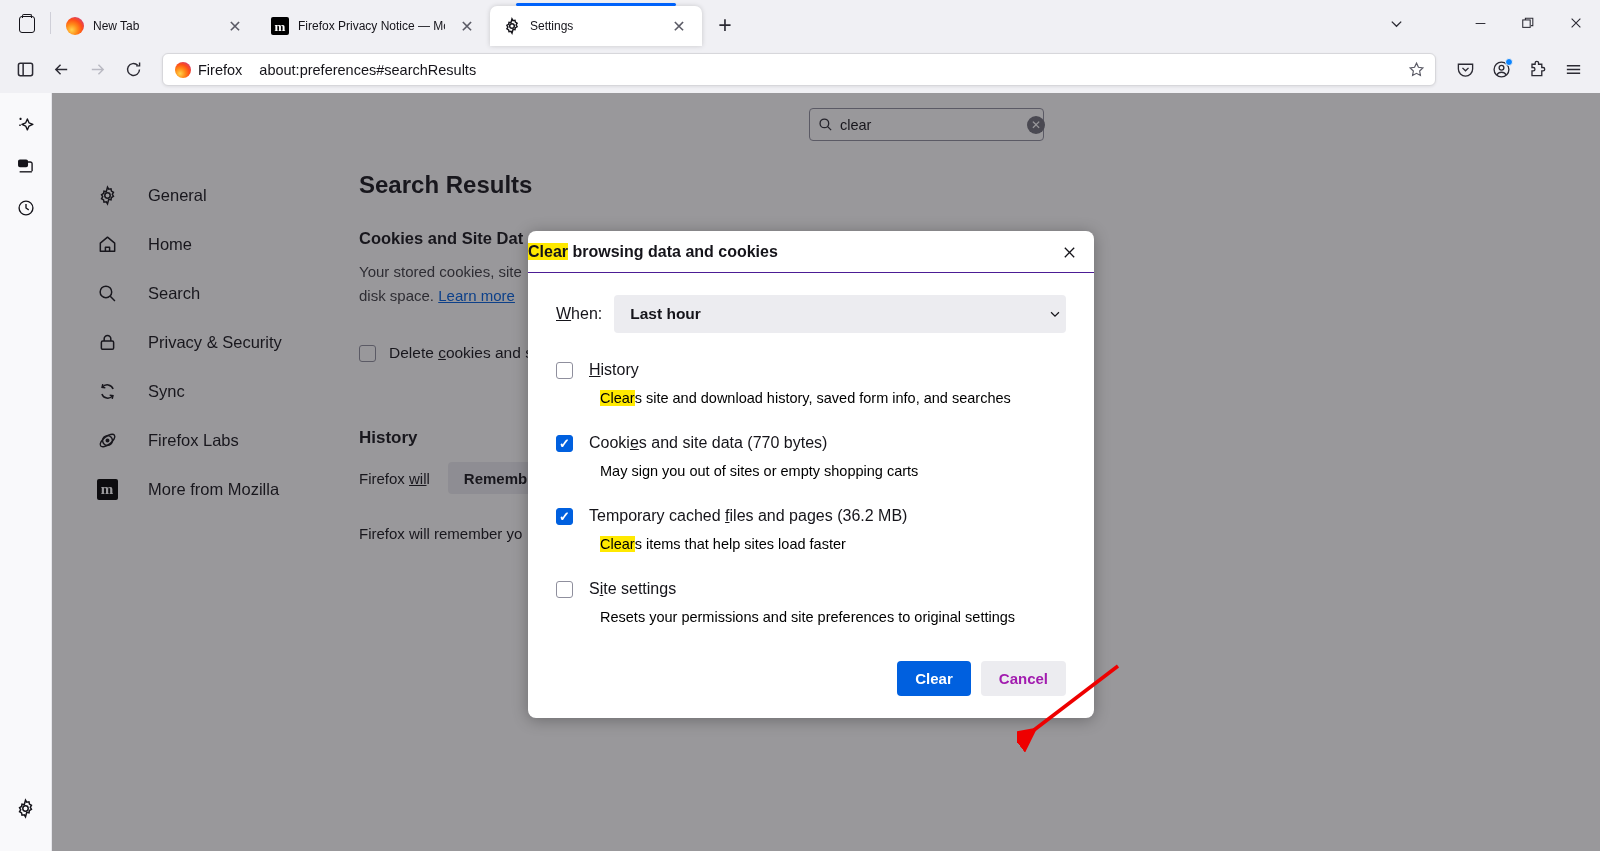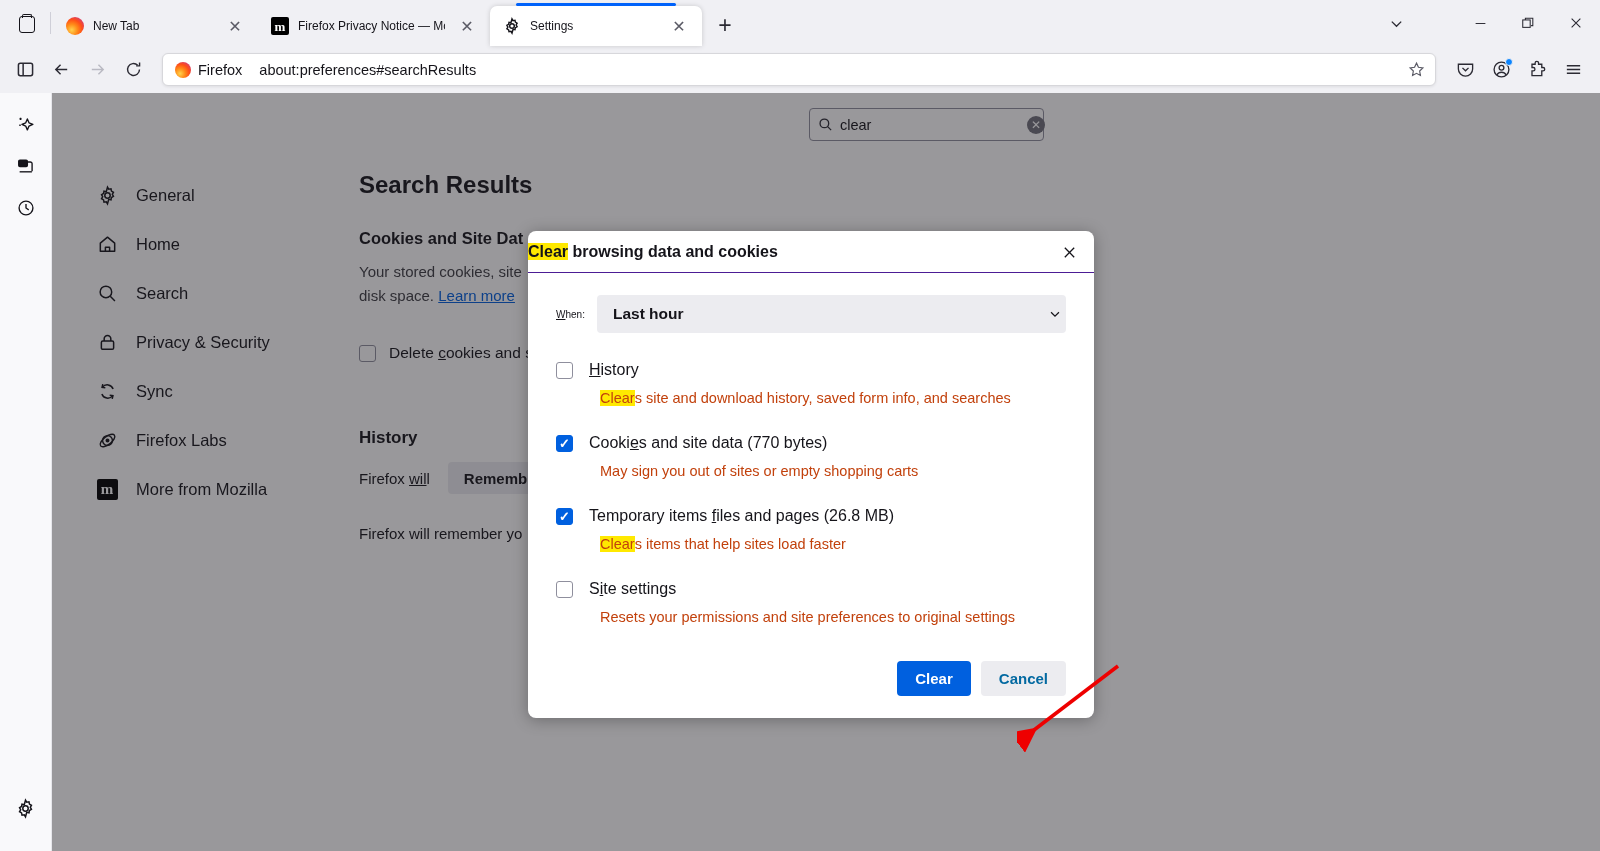--- a/index.html
+++ b/index.html
@@ -124,21 +124,21 @@
   .search-box input {
     border:none; outline:none; background:transparent; flex:1;
     font-family:"Liberation Sans", sans-serif; font-size:14.5px; color:#15141a;
   }
   .search-clear { width:18px;height:18px;border-radius:50%;background:#6f6f7a;color:#fff;
     display:flex;align-items:center;justify-content:center;font-size:12px; flex:none;}
 
   .prefs-nav {
     position:absolute; left:38px; top:78px; width:240px;
   }
-  .nav-item { display:flex; align-items:center; gap:18px; height:49px; padding-left:6px; border-radius:4px; }
+  .nav-item { display:flex; align-items:center; gap:30px; height:49px; padding-left:6px; border-radius:4px; }
   .nav-item .label { font-size:16.5px; color:#15141a; }
   .nav-icon { width:22px; height:22px; display:flex; align-items:center; justify-content:center; color:#15141a; flex:none;}
   .nav-bottom { position:absolute; left:38px; bottom:28px; width:240px; }
   .nav-bottom .nav-item { height:44px; }
   .nav-bottom .label { font-size:15px; }
 
   .main-col { position:absolute; left:307px; top:78px; right:40px; }
   .page-title { font-size:24px; font-weight:bold; color:#15141a; margin-bottom:30px; }
   .sec-head { font-size:16.5px; font-weight:bold; color:#15141a; margin-bottom:12px; }
   .sec-desc { font-size:15px; color:#3d3d43; line-height:1.6; max-width:560px; }
@@ -175,44 +175,44 @@
     border-bottom:1px solid #4c1d95; position:relative;
   }
   .modal-title { font-size:16px; font-weight:bold; color:#15141a; }
   .modal-close {
     position:absolute; right:10px; top:6px; width:30px;height:30px;border-radius:4px;
     display:flex;align-items:center;justify-content:center; color:#15141a;
   }
   .modal-body { padding:22px 28px 16px 28px; }
 
   .when-row { display:flex; align-items:center; gap:12px; margin-bottom:22px; }
-  .when-lbl { font-size:10px; color:#15141a; }
+  .when-lbl { font-size:16px; color:#15141a; }
   .when-select {
     flex:1; height:38px; background:#ececf0; border-radius:4px;
     display:flex; align-items:center; padding:0 4px 0 16px; gap:8px;
   }
   .when-select .val { flex:1; font-size:15.5px; font-weight:bold; color:#15141a; }
   .when-select .chev { color:#15141a; display:flex; }
 
   .opt { margin-bottom:6px; }
   .opt-main { display:flex; align-items:center; gap:16px; height:30px; }
   .ck { width:17px;height:17px;border:1.5px solid #8f8f9d;border-radius:3px;background:#fff;flex:none;
         display:flex;align-items:center;justify-content:center;}
   .ck.on { background:#0060df; border-color:#0060df; }
   .ck.on::after { content:"✓"; color:#fff; font-size:13px; line-height:1; font-weight:bold; }
   .opt-label { font-size:16px; color:#15141a; }
-  .opt-desc { font-size:14.5px; color:#c2410c; margin:5px 0 0 44px; }
+  .opt-desc { font-size:14.5px; color:#000000; margin:5px 0 0 44px; }
   .opt-spacer { height:16px; }
 
   .modal-actions { display:flex; justify-content:flex-end; gap:10px; padding:14px 28px 22px 28px; }
   .btn { height:35px; border-radius:4px; padding:0 18px; font-size:15px; font-weight:bold;
          display:flex; align-items:center; justify-content:center; border:none;
          font-family:"Liberation Sans", sans-serif; }
   .btn-primary { background:#0060df; color:#fff; min-width:68px; }
-  .btn-secondary { background:#ececf0; color:#0369a1; min-width:78px; }
+  .btn-secondary { background:#ececf0; color:#a21caf; min-width:78px; }
 
   .arrow-annot { position:absolute; left:965px; top:565px; width:110px; height:95px; pointer-events:none; }
 </style>
 </head>
 <body>
 
 <div class="browser">
 
   <div class="tabstrip">
     <div class="firefox-view-btn">
@@ -512,21 +512,21 @@
               <div class="ck on"></div>
               <div class="opt-label"><span>Cooki</span><span class="u">e</span><span>s and site data (770 bytes)</span></div>
             </div>
             <div class="opt-desc"><span class="hl"></span><span>May sign you out of sites or empty shopping carts</span></div>
           </div>
           <div class="opt-spacer"></div>
 
           <div class="opt">
             <div class="opt-main">
               <div class="ck on"></div>
-              <div class="opt-label"><span>Temporary items </span><span class="u">f</span><span>iles and pages (26.8 MB)</span></div>
+              <div class="opt-label"><span>Temporary cached </span><span class="u">f</span><span>iles and pages (36.2 MB)</span></div>
             </div>
             <div class="opt-desc"><span class="hl">Clear</span><span>s items that help sites load faster</span></div>
           </div>
           <div class="opt-spacer"></div>
 
           <div class="opt">
             <div class="opt-main">
               <div class="ck"></div>
               <div class="opt-label"><span>S</span><span class="u">i</span><span>te settings</span></div>
             </div>

